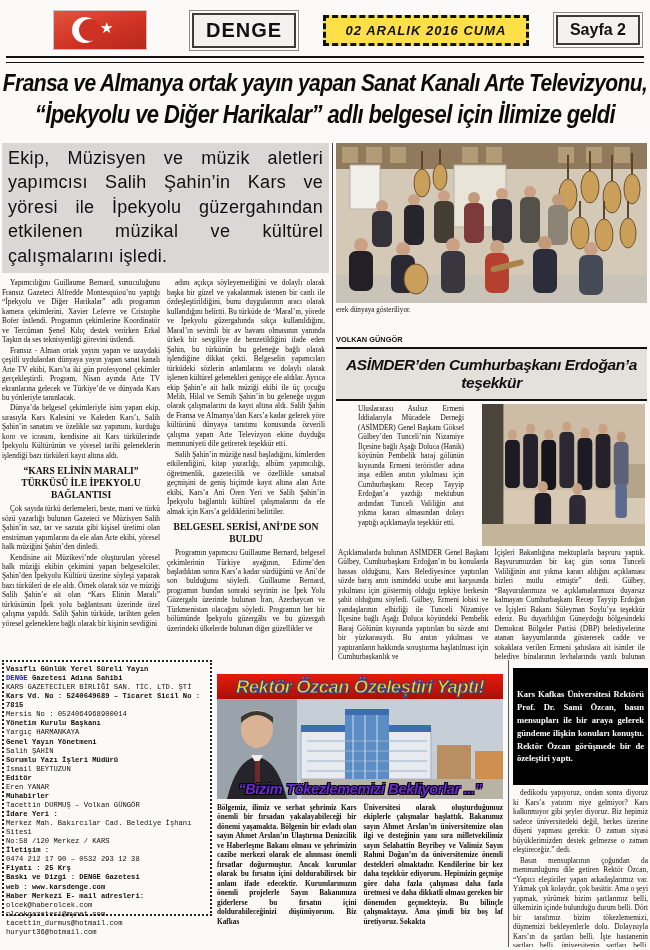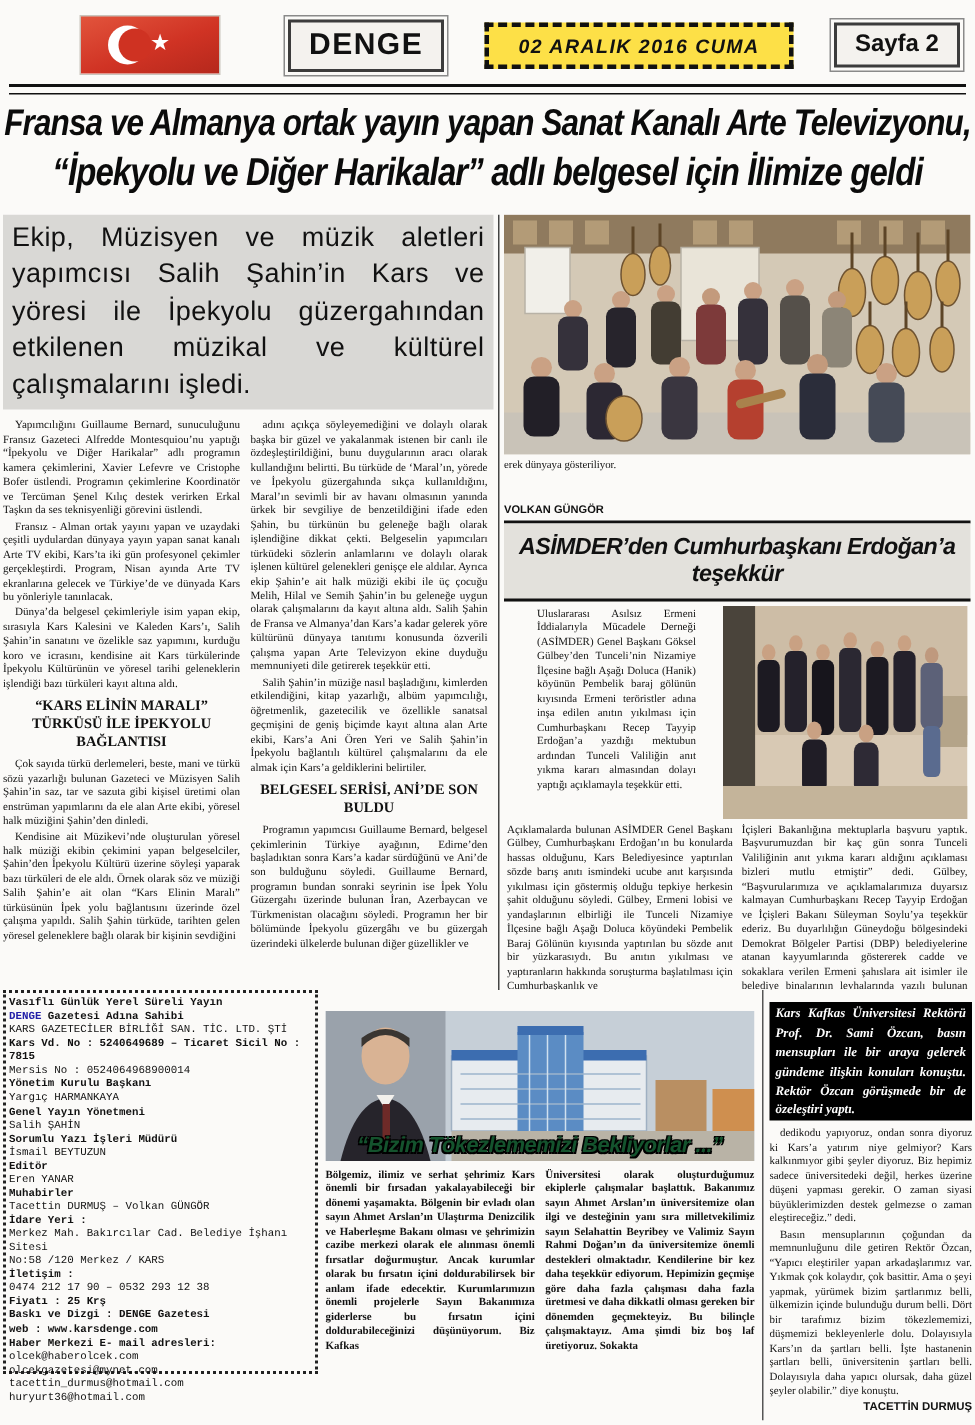--- a/index.html
+++ b/index.html
@@ -57,28 +57,28 @@
         font-family:Liberation Mono, monospace;font-size:7.2px;line-height:1.26;text-align:left;height:256px;}
   .mast .b{font-weight:bold;}
   .mast .brand{color:#2320a8;font-weight:bold;}
   .rektor{width:286px;flex:0 0 auto;padding-top:14px;}
   .banner{background:linear-gradient(#e61c0c,#a90f05);color:#ffd900;text-align:center;
           font-family:"Liberation Sans",sans-serif;font-weight:bold;font-style:italic;font-size:18.5px;
           letter-spacing:-0.5px;padding:2px 0 1px 0;-webkit-text-stroke:0.8px #2b3f9e;
           text-shadow:1px 1px 0 #2b3f9e;}
   .rek-photo-wrap{position:relative;width:286px;height:100px;}
   .rek-photo{display:block;width:286px;height:100px;}
-  .rek-quote{position:absolute;left:0;right:0;bottom:2px;text-align:center;color:#14532d;
+  .rek-quote{position:absolute;left:0;right:0;bottom:2px;text-align:center;color:#6d28d9;
              font-family:"Liberation Sans",sans-serif;font-weight:bold;font-style:italic;font-size:14.5px;
              letter-spacing:-0.3px;text-shadow:-1px -1px 0 #000,1px -1px 0 #000,-1px 1px 0 #000,1px 1px 0 #000;}
   .rek-cols{display:flex;gap:7px;margin-top:4px;font-size:7.3px;line-height:1.3;text-align:justify;font-weight:bold;}
   .rek-cols .rc{width:50%;}
   .rightcol{flex:1;border-left:1px solid #555;padding:0 0 0 4px;box-sizing:border-box;padding-top:8px;}
-  .introbox{background:#000;color:#fff;font-style:italic;font-weight:bold;font-size:8.6px;
-            line-height:1.5;padding:1px 4px;text-align:justify;}
+  .introbox{background:#000;color:#fff;font-weight:bold;font-size:8.6px;
+            line-height:1.5;padding:20px 4px;text-align:justify;}
   .rtext{font-size:7.3px;line-height:1.3;text-align:justify;margin-top:3px;}
   .rtext p{margin:0 0 1px 0;text-indent:7px;}
   .byline2{font-family:"Liberation Sans",sans-serif;font-weight:bold;font-size:7.6px;text-align:right;}
 </style>
 </head>
 <body>
 
 <div class="page">
 
   <div class="hdr">
@@ -318,20 +318,21 @@
       <div class="b">Baskı ve Dizgi : DENGE Gazetesi</div>
       <div class="b">web : www.karsdenge.com</div>
       <div class="b">Haber Merkezi E- mail adresleri:</div>
       <div>olcek@haberolcek.com</div>
       <div>olcekgazetesi@mynet.com</div>
       <div>tacettin_durmus@hotmail.com</div>
       <div>huryurt36@hotmail.com</div>
     </div>
 
     <div class="rektor">
+      <div class="banner">Rektör Özcan Özeleştiri Yaptı!</div>
       <div class="rek-photo-wrap">
         <svg class="rek-photo" viewBox="0 0 286 100" preserveAspectRatio="none">
           <rect width="286" height="100" fill="#c6cfd7"></rect>
 
           <rect width="80" height="100" fill="#9aa2ab"></rect>
           <ellipse cx="40" cy="30" rx="16" ry="19" fill="#d9b394"></ellipse>
           <path d="M24 24 q16 -16 32 0 l0 -6 q-16 -12 -32 0 z" fill="#3a3632"></path>
           <path d="M10 100 q10 -40 30 -42 q20 2 30 42 z" fill="#26242b"></path>
           <path d="M34 56 l6 10 l6 -10 z" fill="#f2f0ec"></path>
           <rect x="38" y="62" width="5" height="26" fill="#6e2a28"></rect>

